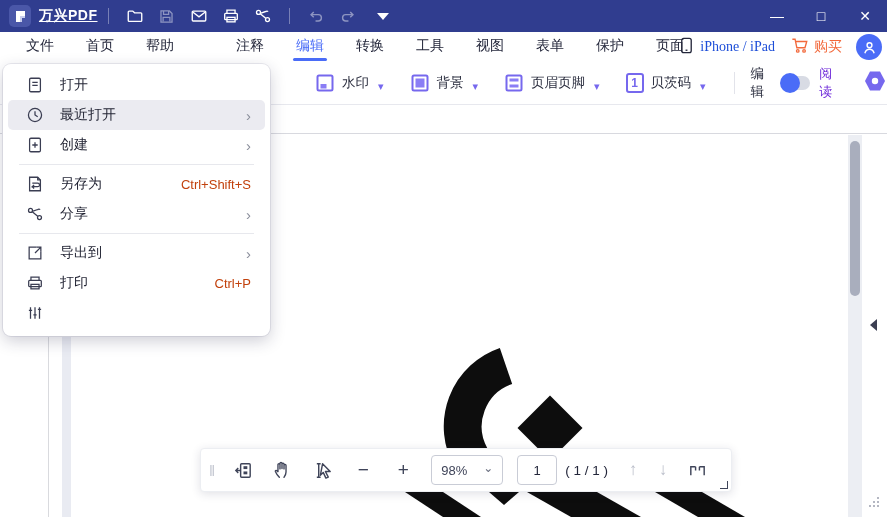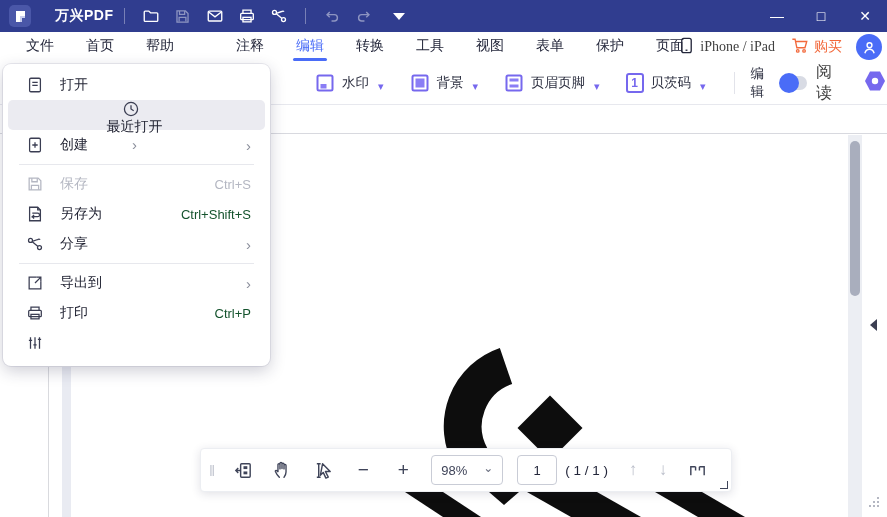--- a/index.html
+++ b/index.html
@@ -5,53 +5,53 @@
   * { margin:0; padding:0; box-sizing:border-box; }
   html,body { width:887px; height:517px; }
   body { font-family:"Liberation Sans","DejaVu Sans",sans-serif; overflow:hidden; background:#fff; }
   .screen { position:relative; width:887px; height:517px; overflow:hidden; background:#fff; }
 
   
   .titlebar { position:absolute; left:0; top:0; width:887px; height:32px; background:#303d8f; display:flex; align-items:center; color:#fff; }
   .tb-left { display:flex; align-items:center; gap:0; }
   .app-logo { width:22px; height:22px; margin-left:9px; border-radius:5px; background:#4a57a8; display:flex; align-items:center; justify-content:center; }
   .app-logo svg { display:block; }
-  .app-title { font-size:14px; font-weight:bold; margin-left:24px; letter-spacing:.5px; }
+  .app-title { font-size:14px; font-weight:bold; margin-left:8px; letter-spacing:.5px;text-decoration:underline; }
   .tb-sep { width:1px; height:16px; background:rgba(255,255,255,.35); margin:0 10px; }
   .tb-btn { width:32px; height:32px; display:flex; align-items:center; justify-content:center; color:#fff; cursor:default; }
   .tb-btn svg { display:block; }
   .tb-btn.dim { opacity:.45; }
   .tri-down { width:0; height:0; border-left:6px solid transparent; border-right:6px solid transparent; border-top:7px solid #fff; margin-left:6px; }
   .win-controls { position:absolute; right:0; top:0; height:32px; display:flex; }
   .win-btn { width:44px; height:32px; display:flex; align-items:center; justify-content:center; font-size:14px; color:#fff; }
 
   
   .menubar { position:absolute; left:5px; top:32px; width:887px; height:30px; background:#fff; display:flex; align-items:flex-end;font-family:Liberation Serif, serif; }
   .menu-item { font-size:14px; color:#23263a; padding:0 3px; margin-left:26px; height:30px; line-height:28px; position:relative; white-space:nowrap; }
   .menu-item:first-child { margin-left:18px; }
   .menu-item.gap { margin-left:56px; }
   .menu-item.active { color:#4a6cf7; }
   .menu-item.active::after { content:""; position:absolute; left:0; right:0; bottom:1px; height:3px; background:#4a6cf7; border-radius:2px; }
   .menubar-right { position:absolute; right:10px; top:0; height:30px; display:flex; align-items:center; gap:8px; }
-  .device-link { display:flex; align-items:center; gap:6px; font-size:14px; color:#404040; }
+  .device-link { display:flex; align-items:center; gap:6px; font-size:14px; color:#1d4ed8; }
   .buy-link { display:flex; align-items:center; gap:5px; font-size:14px; color:#f2693c; margin-left:8px; }
   .avatar { width:26px; height:26px; border-radius:50%; background:#4a6cf7; display:flex; align-items:center; justify-content:center; margin-left:6px; }
 
   
   .ribbon { position:absolute; left:0; top:62px; width:887px; height:43px; background:#fff; border-bottom:1px solid #e7e8ee; display:flex; align-items:center; }
   .ribbon-item { display:flex; align-items:center; gap:7px; margin-right:26px; color:#2b2e3f; font-size:13.5px; white-space:nowrap; }
   .ribbon-item .caret { color:#7668ee; font-size:11px; margin-left:2px; transform:translateY(3px); }
   .rb-icon { width:20px; height:20px; color:#7668ee; }
   .rb-icon svg { display:block; }
   .bates-box { width:18px; height:20px; border:2px solid #7668ee; border-radius:3px; color:#7668ee; font-weight:bold; font-size:12px; display:flex; align-items:center; justify-content:center; }
   .rb-sep { width:1px; height:22px; background:#e2e3ea; margin:0 16px 0 2px; }
   .toggle-wrap { display:flex; align-items:center; gap:9px; }
   .toggle { width:34px; height:14px; border-radius:7px; background:#d8dbe4; position:relative; }
   .toggle .knob { position:absolute; left:-2px; top:-3px; width:20px; height:20px; border-radius:50%; background:#4a6cf7; }
-  .read-label { color:#404040; font-size:16px; }
+  .read-label { color:#6d28d9; font-size:13px; }
   .hex-icon { margin-left:22px; }
 
   
   .tabstrip { position:absolute; left:0; top:105px; width:887px; height:29px; background:#fff; border-bottom:1px solid #d8d9df; }
   .docarea { position:absolute; left:0; top:134px; width:887px; height:383px; background:#fff; }
   .side-divider { position:absolute; left:48px; top:0; width:1px; height:383px; background:#d9dade; }
   .gray-strip { position:absolute; left:62px; top:0; width:9px; height:383px; background:#e9ebf2; }
   .glyph-svg { position:absolute; left:0; top:0; z-index:2; pointer-events:none; }
   .vscroll { position:absolute; left:848px; top:1px; width:14px; height:382px; background:#eceef3; z-index:3; }
   .vscroll .thumb { position:absolute; left:2px; top:6px; width:10px; height:155px; border-radius:5px; background:#a9aebd; }
@@ -69,25 +69,25 @@
   .zoom-select { width:72px; height:30px; border:1px solid #c9ccd6; border-radius:4px; display:flex; align-items:center; justify-content:space-between; padding:0 9px; font-size:13px; margin:0 10px 0 8px; }
   .zoom-select .chev { color:#6a6f80; font-size:12px; transform:translateY(-2px); }
   .page-input { width:40px; height:30px; border:1px solid #c9ccd6; border-radius:4px; text-align:center; font-size:13px; color:#23263a; font-family:inherit; margin:0 8px 0 4px; }
   .page-count { font-size:13.5px; color:#23263a; margin-right:10px; white-space:nowrap; }
   .ft-arrow { font-size:17px; color:#b9bdc9; width:30px; text-align:center; }
   .ft-corner { position:absolute; right:3px; bottom:2px; width:8px; height:8px; border-right:1.5px solid #3f4459; border-bottom:1.5px solid #3f4459; }
 
   
   .file-menu { position:absolute; left:3px; top:64px; width:267px; background:#fff; border-radius:8px; box-shadow:0 5px 16px rgba(30,34,70,.22), 0 0 0 1px #ececf1; padding:6px 0 8px; z-index:50; }
   .fm-row { height:30px; display:flex; align-items:center; padding:0 14px 0 10px; margin:0 5px; border-radius:5px; }
-  .fm-row.hl { background:#ebebf1;flex-direction:column; }
+  .fm-row.hl { background:#ebebf1; }
   .fm-icon { width:18px; height:18px; color:#3a3d52; margin:0 16px 0 8px; flex:none; }
   .fm-icon svg { display:block; }
   .fm-label { font-size:14px; color:#1e2030; flex:1; }
-  .fm-shortcut { font-size:13px; color:#14532d; }
+  .fm-shortcut { font-size:13px; color:#c2410c; }
   .fm-sub { font-size:15px; color:#8a8e9b; }
   .fm-row.disabled .fm-label, .fm-row.disabled .fm-shortcut { color:#b4b7c2; }
   .fm-row.disabled .fm-icon { color:#b4b7c2; }
   .fm-sep { height:1px; background:#e7e8ed; margin:4px 16px; }
 </style>
 </head>
 <body>
 
 <div class="screen">
 
@@ -344,30 +344,20 @@
       <span class="fm-icon">
           <svg width="18" height="18" viewBox="0 0 20 20" fill="none" stroke="currentColor" stroke-width="1.4">
             <rect x="4" y="2.5" width="12" height="15" rx="1.5"></rect>
             <path d="M10 7v6M7 10h6"></path>
           </svg>
         </span>
       <span class="fm-label">创建</span>
       <span class="fm-sub">›</span>
     </div>
     <div class="fm-sep"></div>
-    <div class="fm-row disabled">
-      <span class="fm-icon">
-          <svg width="18" height="18" viewBox="0 0 20 20" fill="none" stroke="currentColor" stroke-width="1.4">
-            <path d="M3.5 3.5h10l3 3v10h-13z"></path>
-            <path d="M6.5 3.5v4h6v-4M6 16.5v-5h8v5"></path>
-          </svg>
-        </span>
-      <span class="fm-label">保存</span>
-      <span class="fm-shortcut">Ctrl+S</span>
-    </div>
     <div class="fm-row">
       <span class="fm-icon">
           <svg width="18" height="18" viewBox="0 0 20 20" fill="none" stroke="currentColor" stroke-width="1.4">
             <path d="M4 2.5h9l3 3v12H4z"></path>
             <path d="M13 2.5v3h3M7 9h6a2 2 0 010 4H7l2-2-2 2 2 2"></path>
           </svg>
         </span>
       <span class="fm-label">另存为</span>
       <span class="fm-shortcut">Ctrl+Shift+S</span>
     </div>

